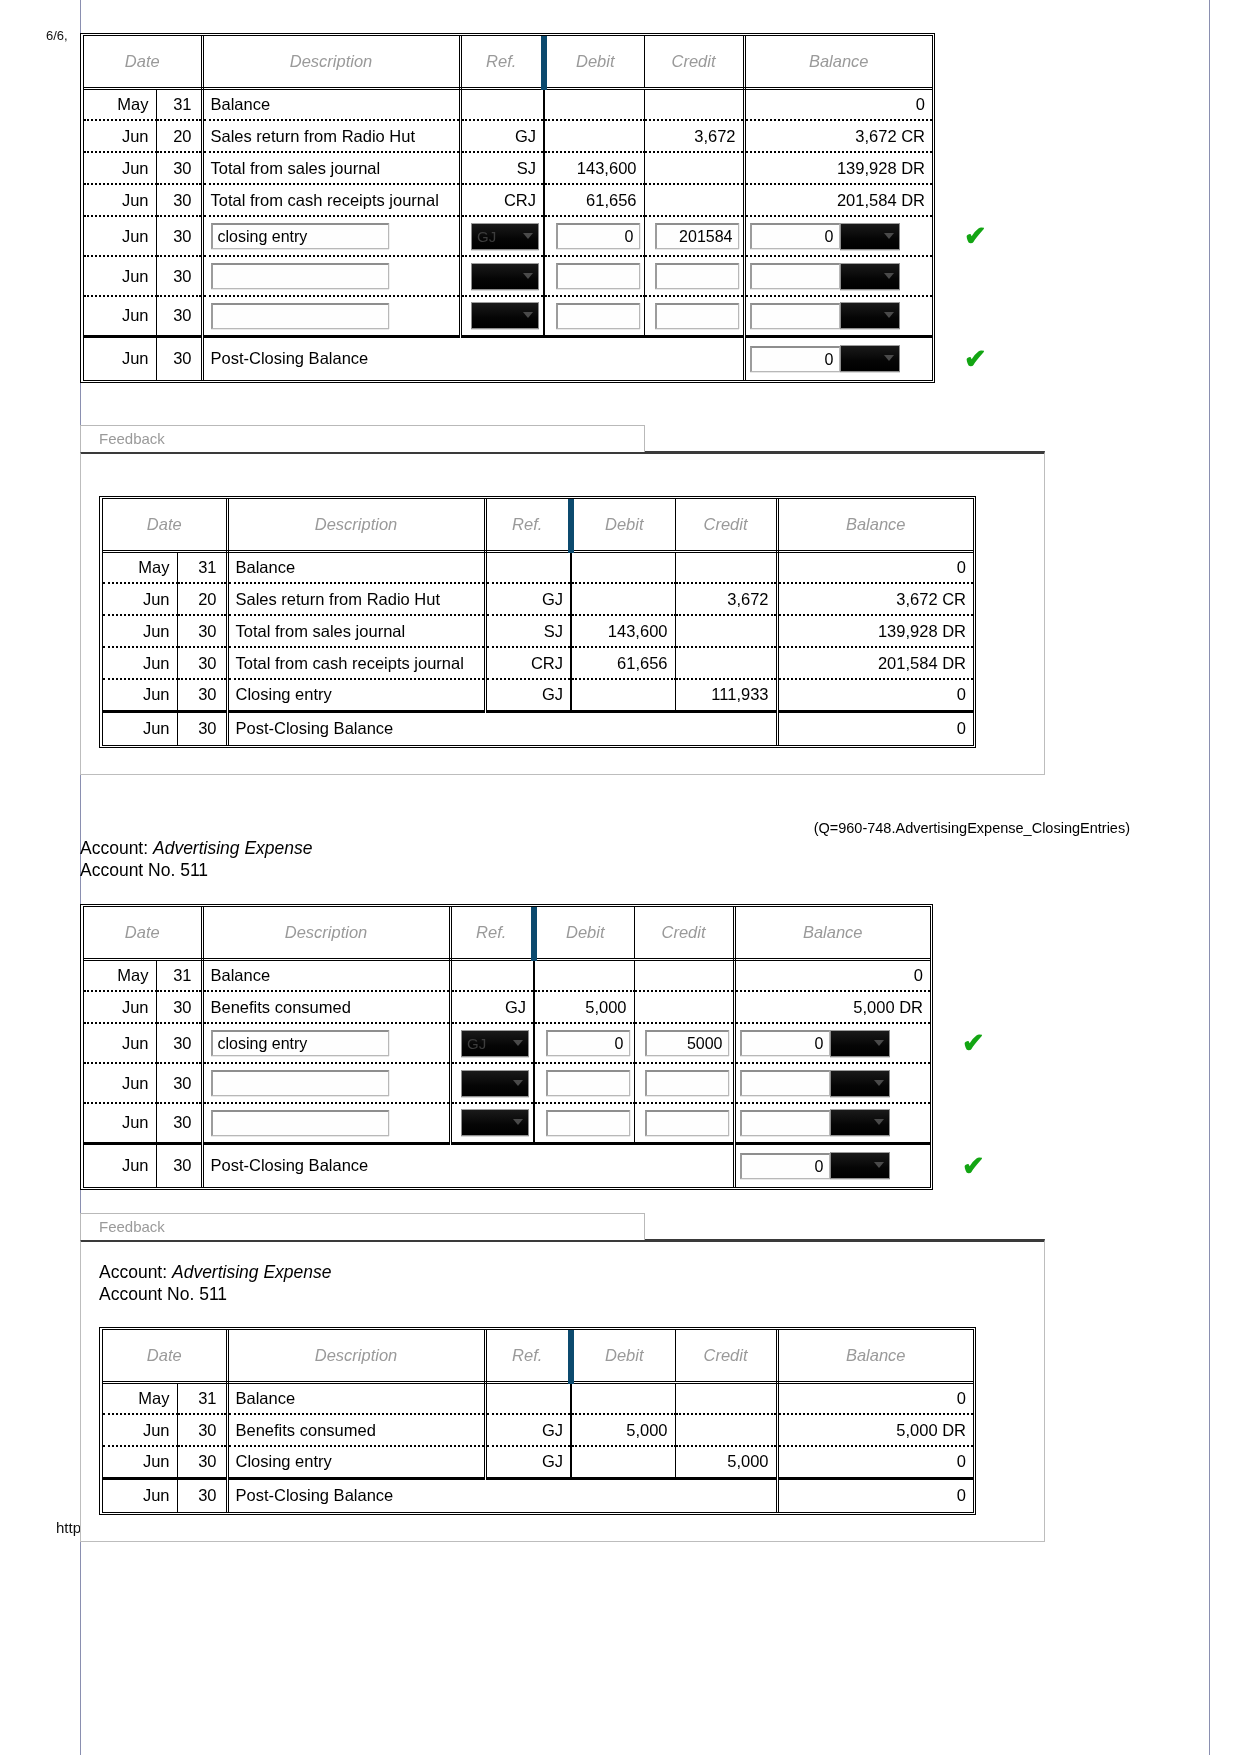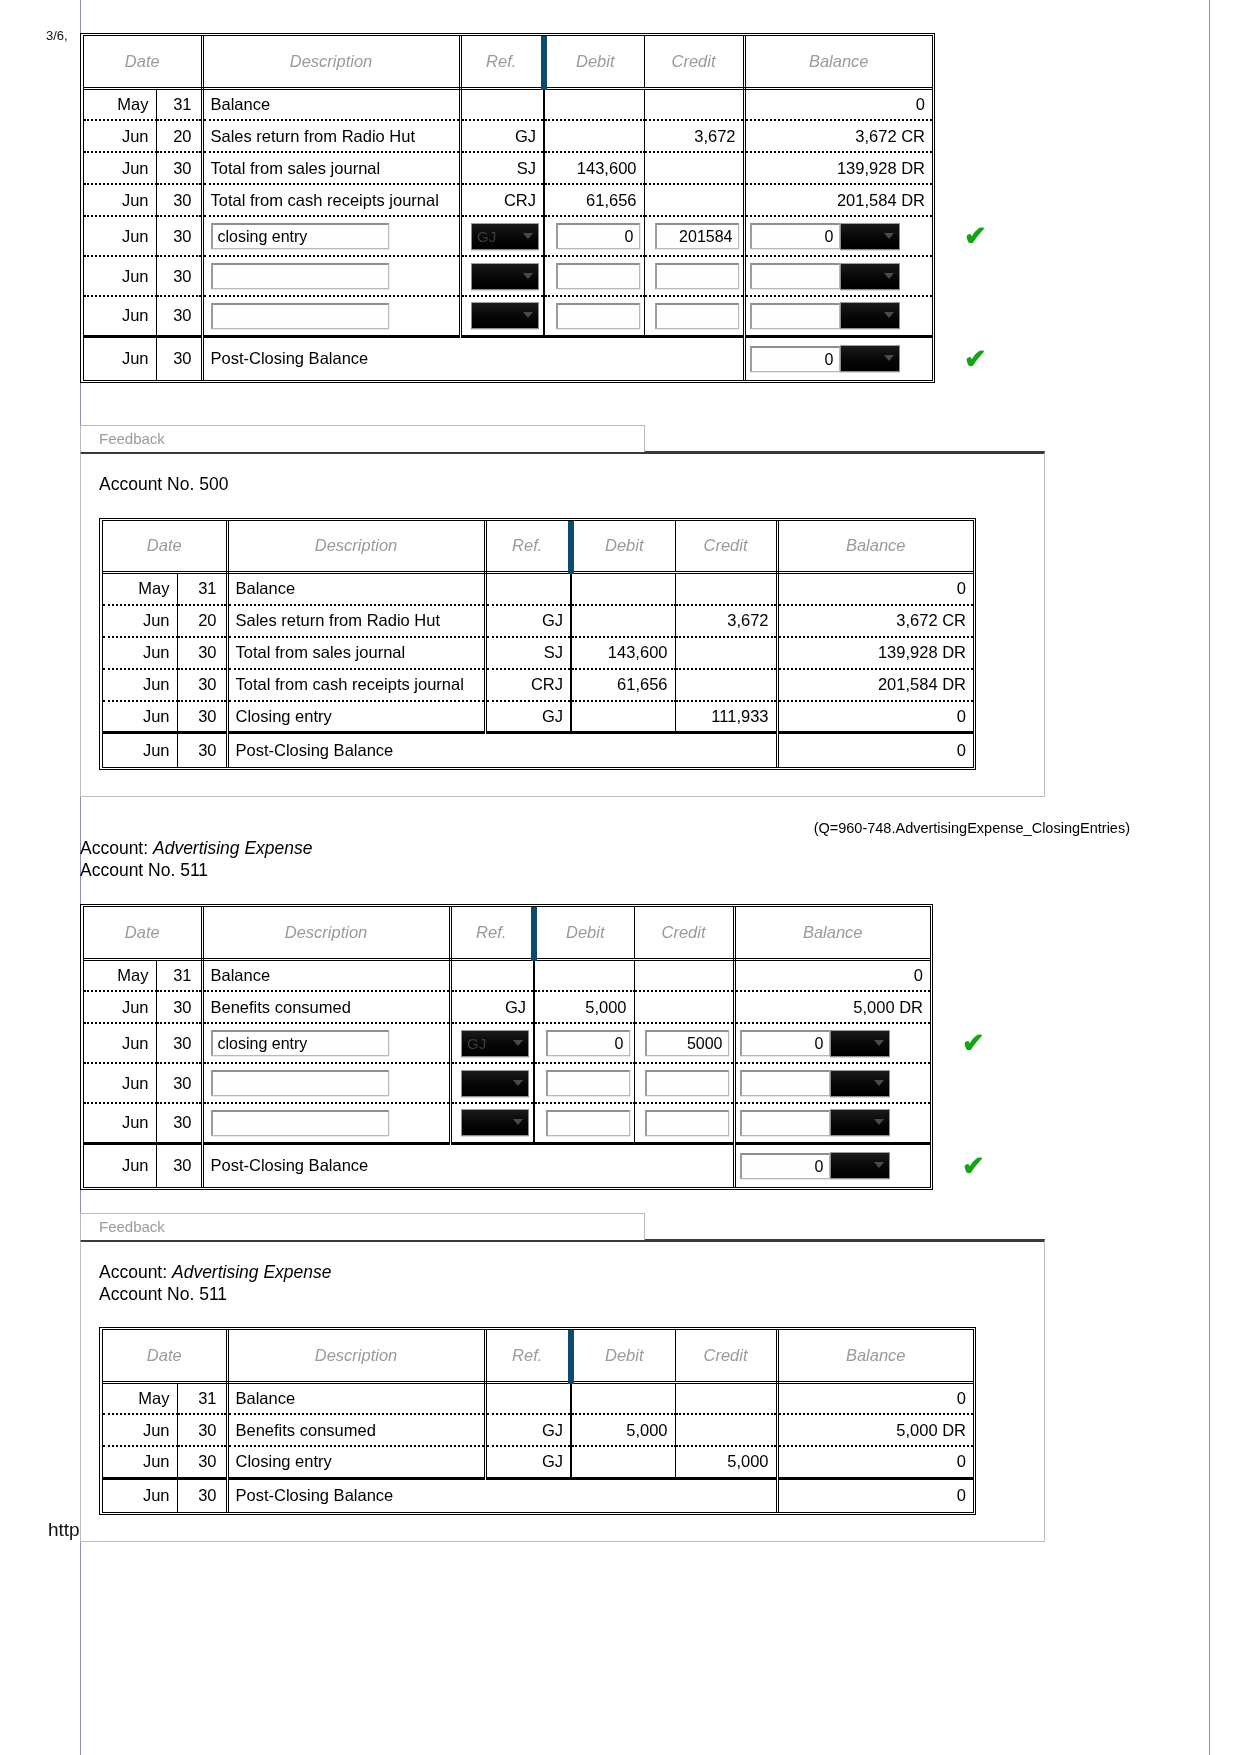--- a/index.html
+++ b/index.html
@@ -21,22 +21,22 @@
     left: 80px; top: 0; width: 1130px; height: 1755px;
     border-left: 1px solid #8a8fb0;
     border-right: 1px solid #8a8fb0;
   }
   .print-header-left {
     position: absolute; left: 46px; top: 28px;
     font-size: 13px; color: #111;
     white-space: nowrap;
   }
   .print-footer-left {
-    position: absolute; left: 48px; top: 1519px;
-    font-size: 19px; color: #111; white-space: nowrap;
+    position: absolute; left: 56px; top: 1519px;
+    font-size: 15px; color: #111; white-space: nowrap;
   }
   .print-footer-right {
     position: absolute; left: 1002px; top: 1519px;
     font-size: 13px; color: #111; white-space: nowrap;
   }
 
   .content {
     position: absolute;
     left: 80px; top: 0; width: 1050px;
   }
@@ -172,21 +172,21 @@
     font-size: 14.5px;
     text-align: right;
     white-space: nowrap;
   }
 </style>
 </head>
 <body>
 
 <div class="page-frame"></div>
 
-<div class="print-header-left">3/6,</div>
+<div class="print-header-left">6/6,</div>
 <div class="print-footer-left">http</div>
 <div class="print-footer-right">8/15</div>
 
 <div class="content">
 
   <div style="position:absolute; left:0px; top:33px;">
     <div class="ledger-wrap">
       <table class="ledger">
         <colgroup>
           <col style="width:72px">
@@ -284,21 +284,20 @@
           </tbody>
       </table>
     </div>
   </div>
 
   <div class="fb-block" style="position:absolute; left:0px; top:425px;">
     <div class="fb-tab">
       <span>Feedback</span>
     </div>
     <div class="fb-body">
-      <div class="acct-line">Account No. 500</div>
       <div style="height:22px"></div>
       <div class="ledger-wrap">
         <table class="ledger">
           <colgroup>
             <col style="width:74px">
               <col style="width:50px">
               <col style="width:258px">
             <col style="width:86px">
               <col style="width:104px">
               <col style="width:102px">

